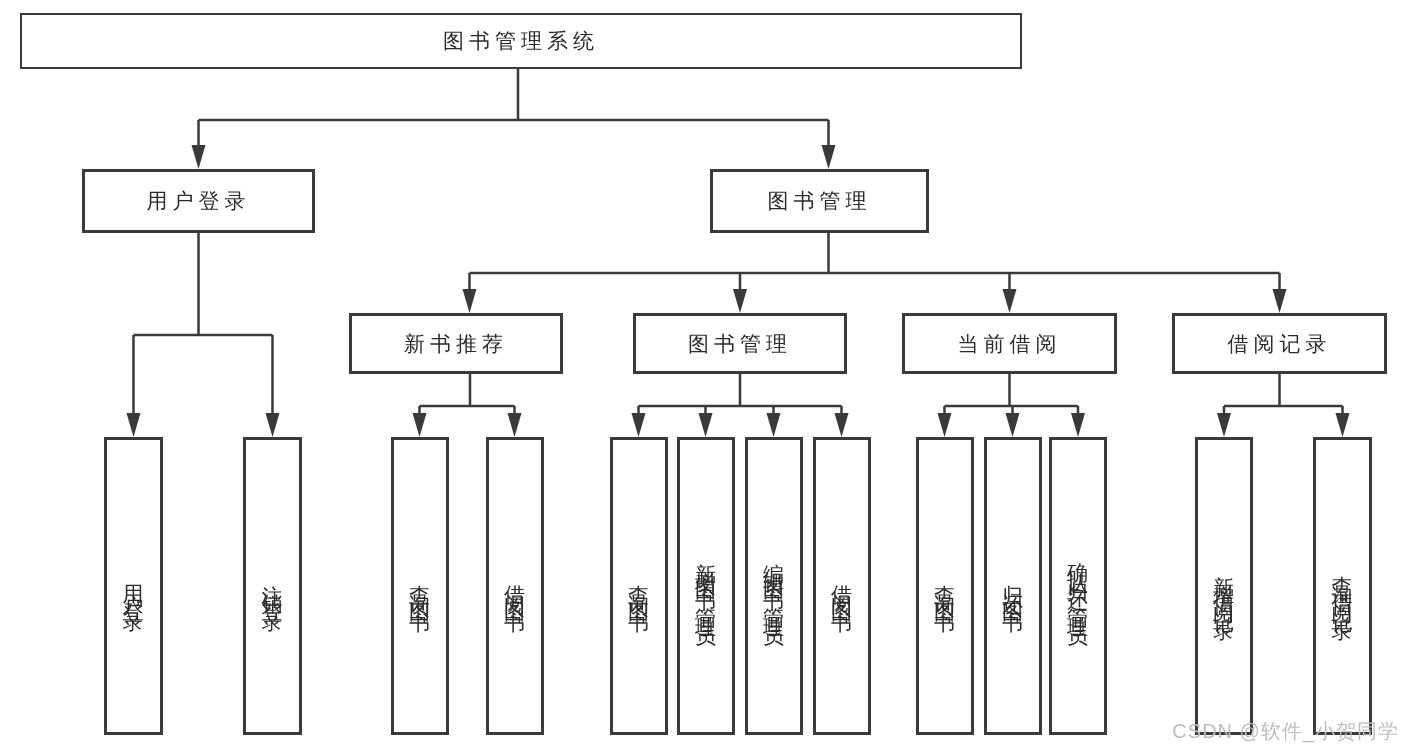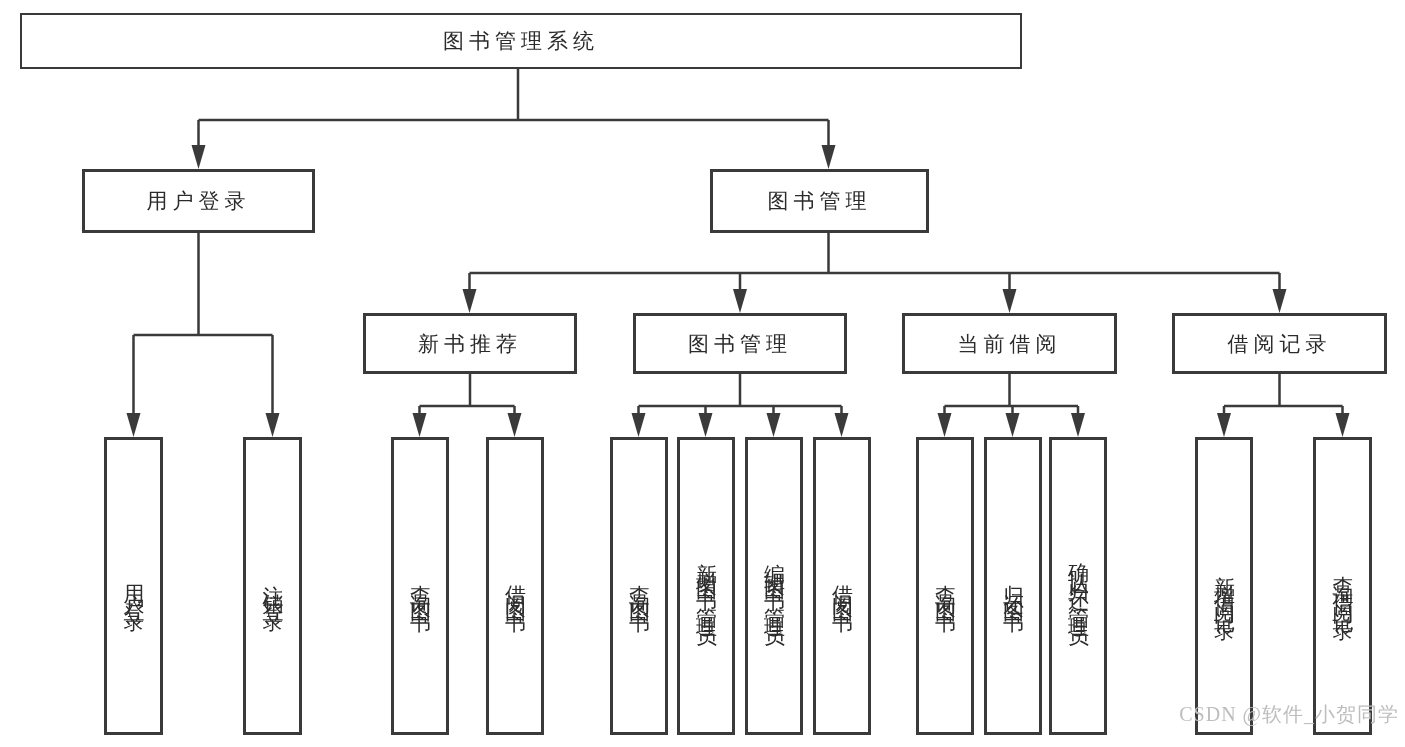--- a/index.html
+++ b/index.html
@@ -7,21 +7,21 @@
     --line:#3a3a3a;
     --text:#2b2b2b;
     --wm:#bdbdbd;
   }
   html,body{margin:0;padding:0;background:var(--bg);}
   .canvas{
     position:relative;
     width:1405px;height:747px;
     background:var(--bg);
     overflow:hidden;
-    font-family:Liberation Serif, serif;
+    font-family:Liberation Sans, sans-serif;
   }
   .connectors{position:absolute;left:0;top:0;width:1405px;height:747px;}
   .connectors path{stroke:var(--line);stroke-width:2.5;fill:none;}
   .connectors polygon{fill:var(--line);stroke:none;}
   .node{
     position:absolute;
     box-sizing:border-box;
     background:var(--bg);
     border:3px solid var(--line);
     display:flex;align-items:center;justify-content:center;
@@ -36,21 +36,21 @@
     background:var(--bg);
     border:3px solid var(--line);
     writing-mode:vertical-rl;
     text-orientation:mixed;
     display:flex;align-items:center;justify-content:center;
     font-size:21px;letter-spacing:9px;color:var(--text);
     line-height:1;
   }
   .watermark{
     position:absolute;
-    right:6px;bottom:19px;
+    right:6px;bottom:2px;
     font-size:20px;letter-spacing:1px;
     color:var(--wm);
     white-space:nowrap;
   }
 </style>
 </head>
 <body>
 
 <div class="canvas">
 
@@ -85,21 +85,21 @@
       <polygon points="1217,413 1231,413 1224,437"></polygon>
       <polygon points="1335.5,413 1349.5,413 1342.5,437"></polygon>
     </g>
   </svg>
 
   <div class="node root" style="left:20px;top:13px;width:1002px;height:56px;border-width:2.5px;">图书管理系统</div>
 
   <div class="node" style="left:82px;top:169px;width:233px;height:64px;">用户登录</div>
   <div class="node" style="left:710px;top:169px;width:219px;height:64px;">图书管理</div>
 
-  <div class="node" style="left:363px;top:313px;width:214px;height:61px;">新书推荐</div>
+  <div class="node" style="left:349px;top:313px;width:214px;height:61px;">新书推荐</div>
   <div class="node" style="left:633px;top:313px;width:214px;height:61px;">图书管理</div>
   <div class="node" style="left:902px;top:313px;width:215px;height:61px;">当前借阅</div>
   <div class="node" style="left:1172px;top:313px;width:215px;height:61px;">借阅记录</div>
 
   <div class="leaf" style="left:104px;width:59px;">用户登录</div>
   <div class="leaf" style="left:243px;width:59px;">注销登录</div>
 
   <div class="leaf" style="left:391px;">查询图书</div>
   <div class="leaf" style="left:486px;">借阅图书</div>
 

